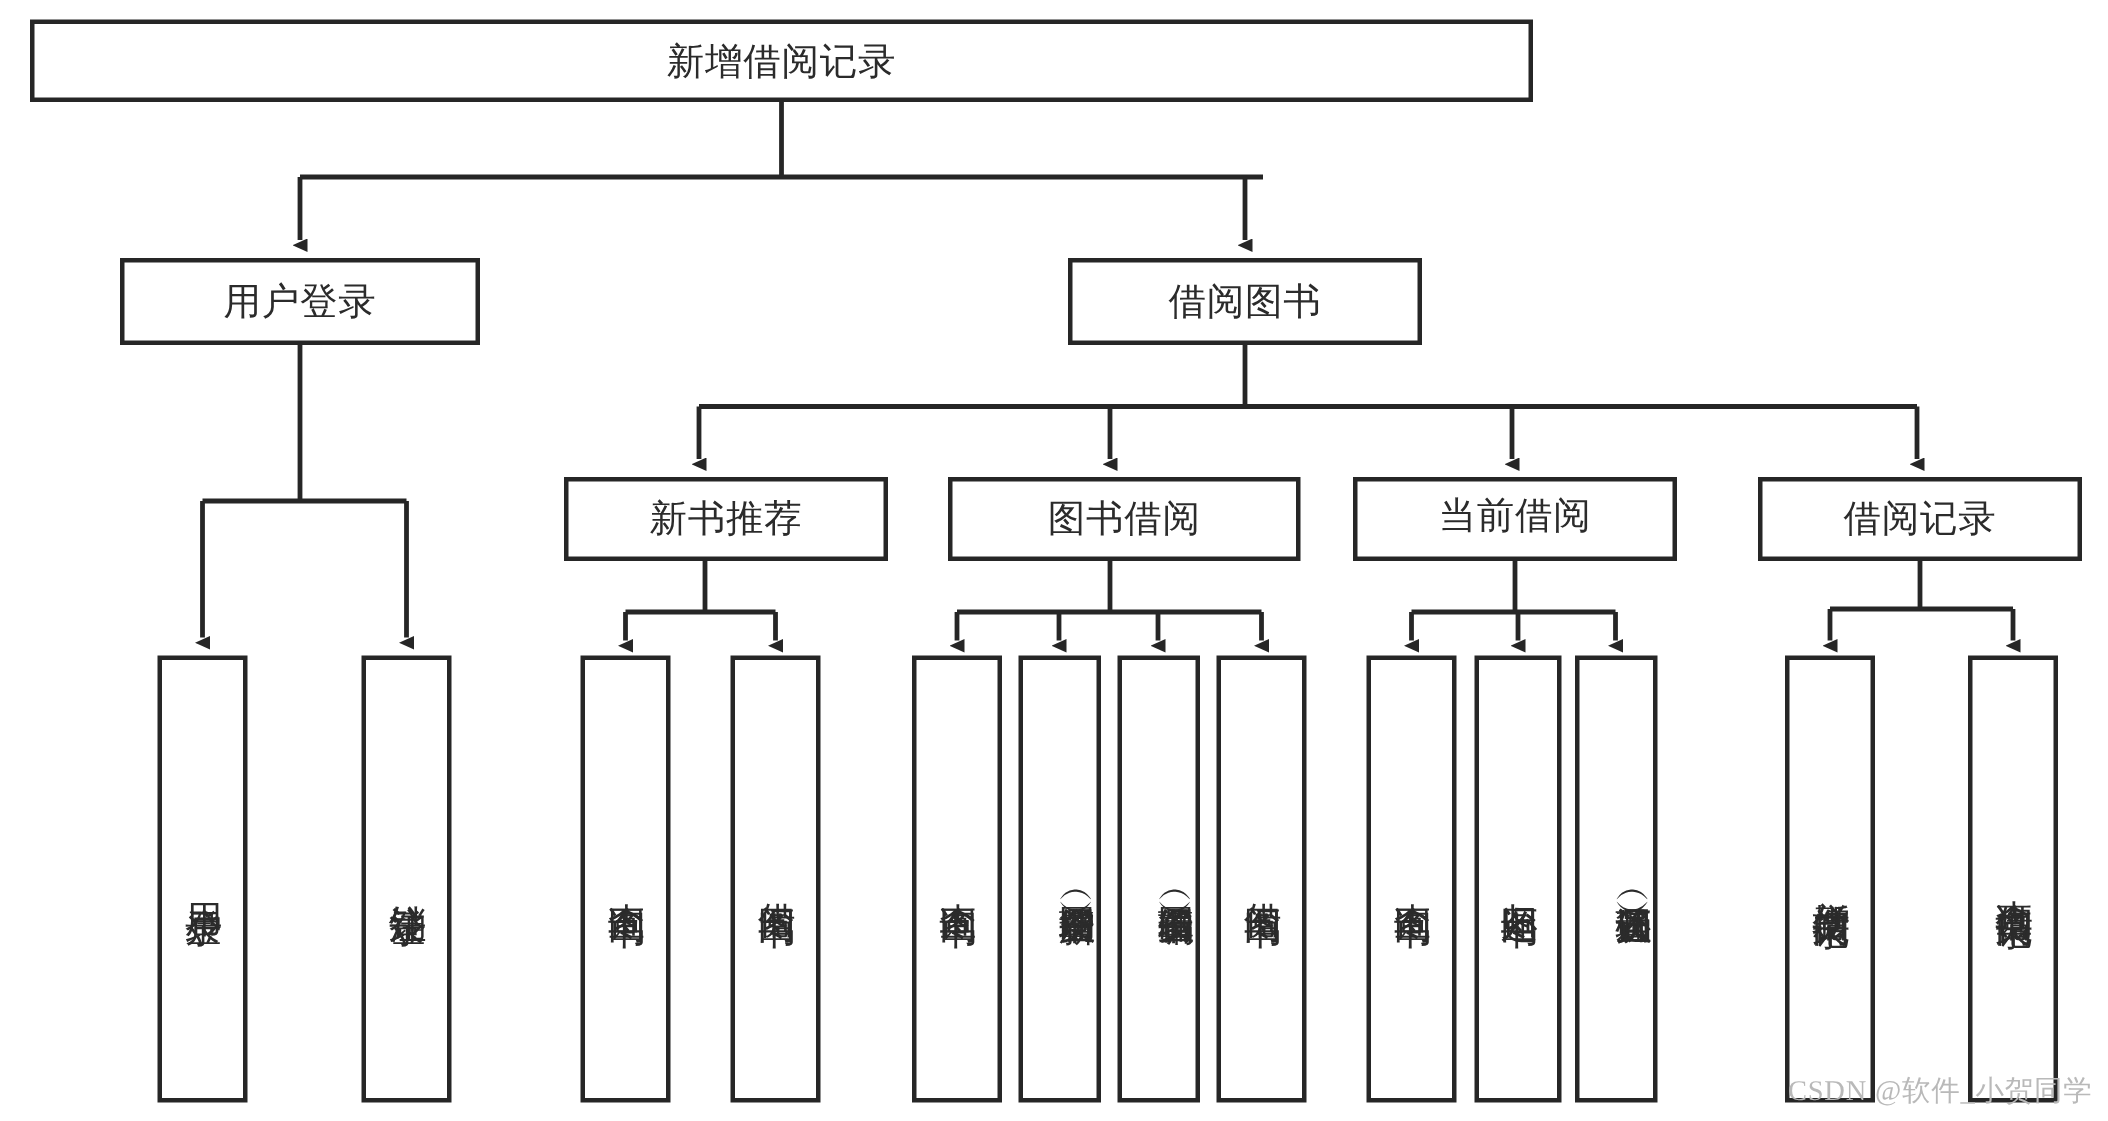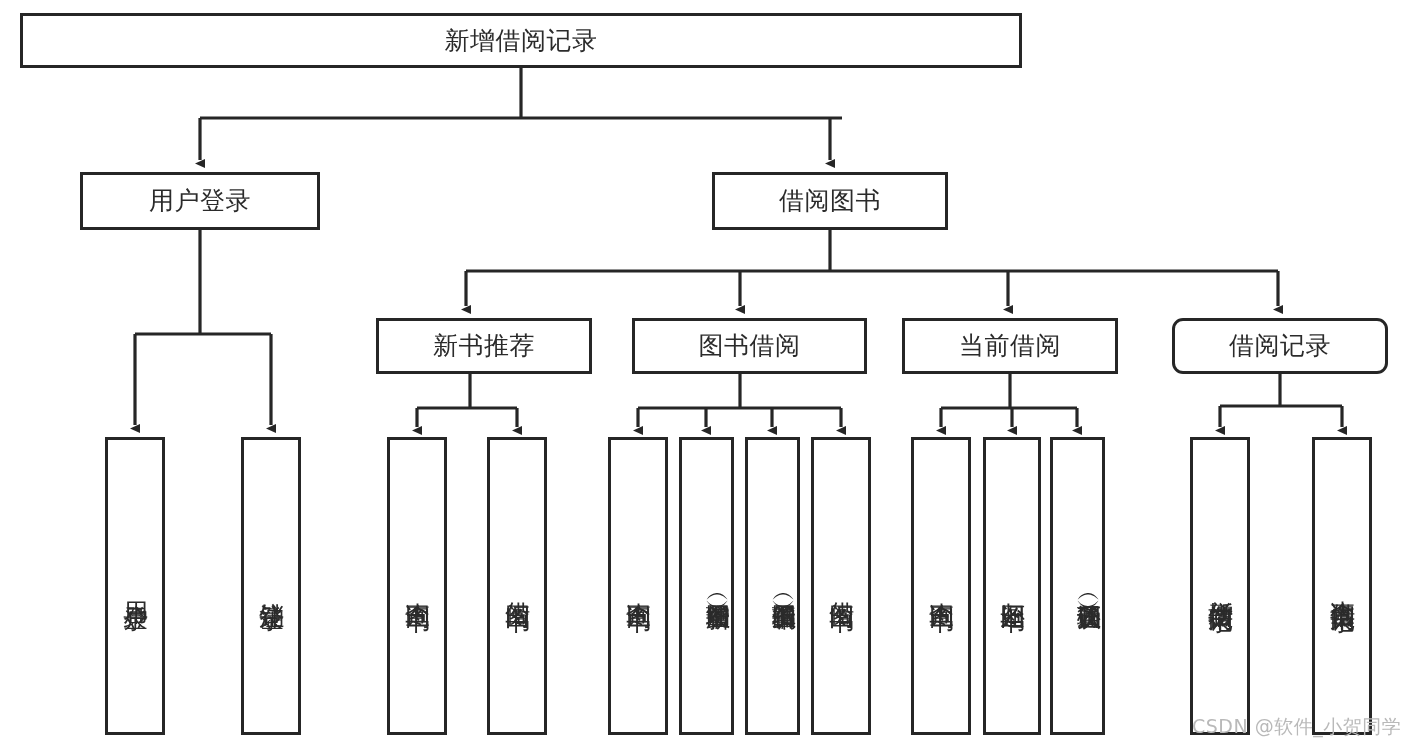--- a/index.html
+++ b/index.html
@@ -51,20 +51,21 @@
     justify-content: center;
   }
   .watermark {
     position: absolute;
     left: 1192px;
     top: 714px;
     font-size: 19px;
     color: #b9b9b9;
     white-space: nowrap;
     letter-spacing: 0.5px;
+    font-family: Liberation Serif, serif;
   }
 </style>
 </head>
 <body>
 
 <svg id="diagram" viewBox="0 0 1405 747" width="1405" height="747" xmlns="http://www.w3.org/2000/svg">
   <defs>
     <marker id="arrowhead" markerWidth="9" markerHeight="10" refX="1" refY="5" orient="auto" markerUnits="userSpaceOnUse">
       <path d="M0,0 L9,0 L4.5,10 Z" fill="#262626"></path>
     </marker>
@@ -113,22 +114,22 @@
   </g>
 </svg>
 
 <div class="node-box horizontal" style="left: 20px; top: 13px; width: 1002px; height: 55px;">新增借阅记录</div>
 
 <div class="node-box horizontal" style="left: 80px; top: 172px; width: 240px; height: 58px;">用户登录</div>
 <div class="node-box horizontal" style="left: 712px; top: 172px; width: 236px; height: 58px;">借阅图书</div>
 
 <div class="node-box horizontal" style="left: 376px; top: 318px; width: 216px; height: 56px;">新书推荐</div>
 <div class="node-box horizontal" style="left: 632px; top: 318px; width: 235px; height: 56px;">图书借阅</div>
-<div class="node-box horizontal" style="left: 902px; top: 318px; width: 216px; height: 56px;">当前借阅</div>
-<div class="node-box horizontal" style="left: 1172px; top: 318px; width: 216px; height: 56px; border-radius: 11px;">借阅记录</div>
+<div class="node-box horizontal" style="left: 902px; top: 318px; width: 216px; height: 56px; font-family: Liberation Mono, monospace;">当前借阅</div>
+<div class="node-box horizontal" style="left: 1172px; top: 318px; width: 216px; height: 56px;">借阅记录</div>
 
 <div class="node-box vertical" style="left: 105px; top: 437px; width: 60px; height: 298px;">用户登录</div>
 <div class="node-box vertical" style="left: 241px; top: 437px; width: 60px; height: 298px;">注销登录</div>
 <div class="node-box vertical" style="left: 387px; top: 437px; width: 60px; height: 298px;">查询图书</div>
 <div class="node-box vertical" style="left: 487px; top: 437px; width: 60px; height: 298px;">借阅图书</div>
 <div class="node-box vertical" style="left: 608px; top: 437px; width: 60px; height: 298px;">查询图书</div>
 <div class="node-box vertical tall" style="left: 679px; top: 437px; width: 55px; height: 298px; font-size: 24px; letter-spacing: 0px; line-height: 1.12;">新增图书（管理员）</div>
 <div class="node-box vertical tall" style="left: 745px; top: 437px; width: 55px; height: 298px; font-size: 24px; letter-spacing: 0px; line-height: 1.12;">编辑图书（管理员）</div>
 <div class="node-box vertical" style="left: 811px; top: 437px; width: 60px; height: 298px;">借阅图书</div>
 <div class="node-box vertical" style="left: 911px; top: 437px; width: 60px; height: 298px;">查询图书</div>

